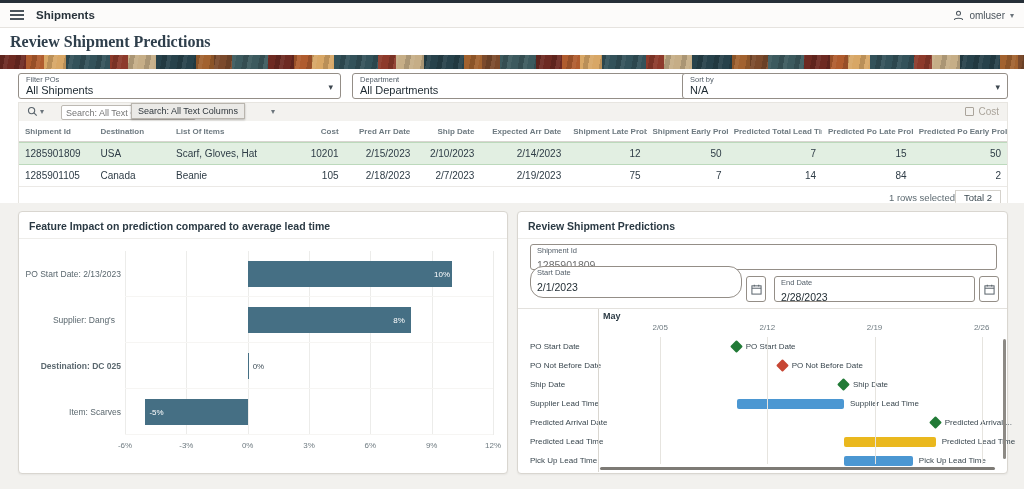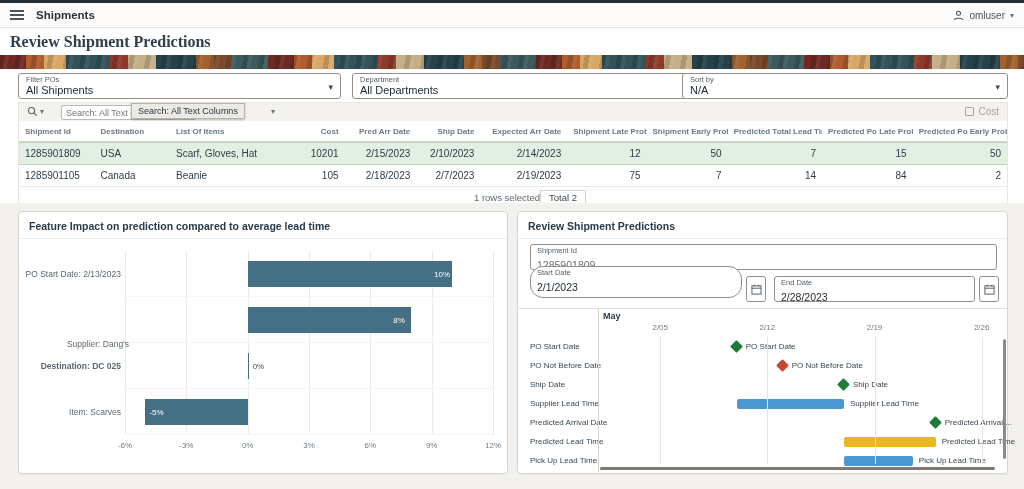--- a/index.html
+++ b/index.html
@@ -43,21 +43,21 @@
   #reset-btn .ric { width:9px; height:9px; border:1px solid #aaa49b; border-radius:1px; }
 
   
   #shiptable { position:absolute; left:18px; top:121px; width:990px; background:#fff; border-left:1px solid #e7e5e0; border-right:1px solid #e7e5e0; }
   .tgrid { display:grid; grid-template-columns:8fr 8fr 12.5fr 6fr 7.6fr 6.8fr 9.2fr 8.4fr 8.6fr 10fr 9.6fr 10fr; }
   .th { font-size:8px; font-weight:bold; color:#6e7a81; padding:6px 6px 5px 6px; border-bottom:1px solid #d8d5d0; white-space:nowrap; overflow:hidden; cursor:pointer; background:#fff; }
   .td { font-size:10px; color:#2e3c46; padding:5px 6px; white-space:nowrap; overflow:hidden; }
   .al { text-align:left; } .ar { text-align:right; }
   .trow { cursor:pointer; border-bottom:1px solid #ebe9e6; }
   .trow.selected { background:#e2efe2; border-top:1px solid #bcd9bc; border-bottom:1px solid #bcd9bc; }
-  #tfooter { display:flex; align-items:center; justify-content:center; padding:3px 6px 3px 40px; border-bottom:4px solid #f9a8d4; }
+  #tfooter { display:flex; align-items:center; justify-content:flex-end; padding:3px 6px 3px 40px; border-bottom:4px solid #f9a8d4; }
   .rows-selected { font-size:9.5px; color:#5d6a71; }
   .total-chip { font-size:9.5px; color:#3c4a52; border:1px solid #d5d2cc; background:#fff; padding:1px 8px; }
 
   
   #lowerbg { position:absolute; left:0; top:203px; width:1024px; height:286px; background:#f2f1ee; }
   .card { position:absolute; top:211px; height:263px; background:#fff; border:1px solid #d9d6d0; border-radius:4px; box-shadow:0 1px 2px rgba(0,0,0,.05); }
   #card-left { left:18px; width:490px; }
   #card-right { left:517px; width:491px; }
   .card-title { font-size:10.5px; font-weight:bold; color:#2b3a44; padding:8px 10px 6px 10px; border-bottom:1px solid #eeedea; }
 
@@ -242,21 +242,21 @@
         </div>
       </div>
       <div class="fi-tick" style="left: 106px;">-6%</div>
       <div class="fi-tick" style="left: 167.333px;">-3%</div>
       <div class="fi-tick" style="left: 228.667px;">0%</div>
       <div class="fi-tick" style="left: 290px;">3%</div>
       <div class="fi-tick" style="left: 351.333px;">6%</div>
       <div class="fi-tick" style="left: 412.667px;">9%</div>
       <div class="fi-tick" style="left: 474px;">12%</div>
       <div class="fi-label" style="top: 30px; left: 6px;">PO Start Date: 2/13/2023</div>
-      <div class="fi-label" style="top: 76px; left: 14px; margin-top: 24px;">Supplier: Dang's</div>
+      <div class="fi-label" style="top: 76px; left: 0;">Supplier: Dang's</div>
       <div class="fi-label" style="top: 122px; left: 6px; font-weight: bold;">Destination: DC 025</div>
       <div class="fi-label" style="top: 168px; left: 6px;">Item: Scarves</div>
     </div>
 </div>
 
 <div class="card" id="card-right">
   <div class="card-title">Review Shipment Predictions</div>
 
   <div class="pfield" style="left:12px; top:32px; width:467px; height:26px;">
     <div class="flabel">Shipment Id</div>

